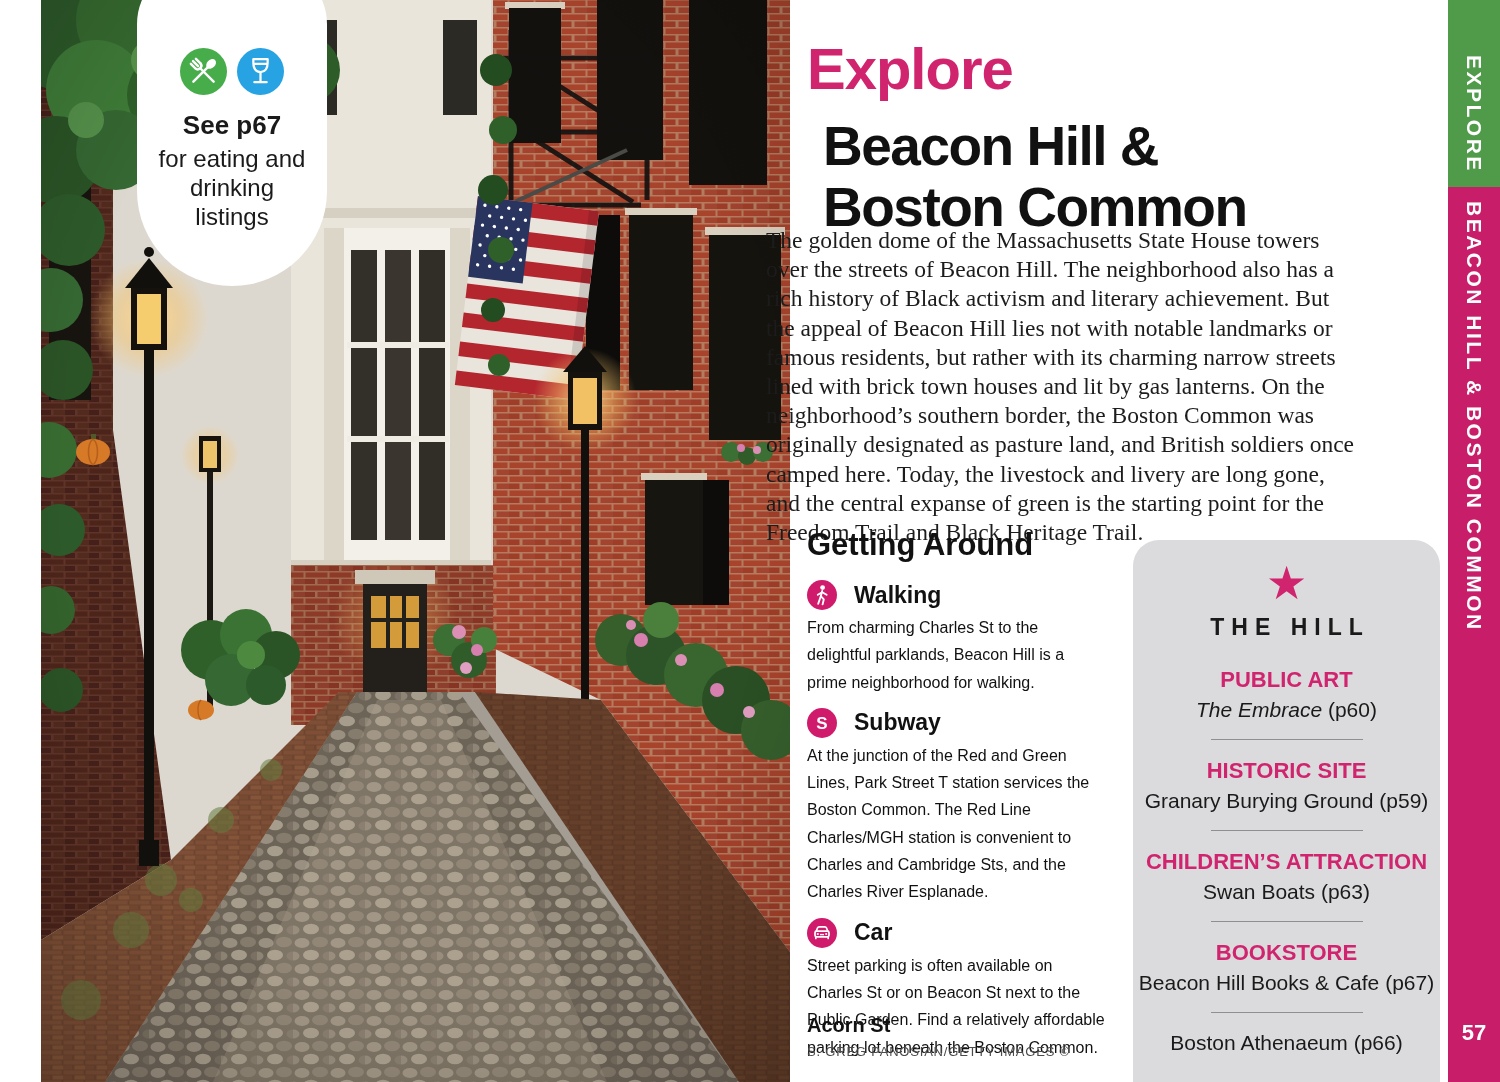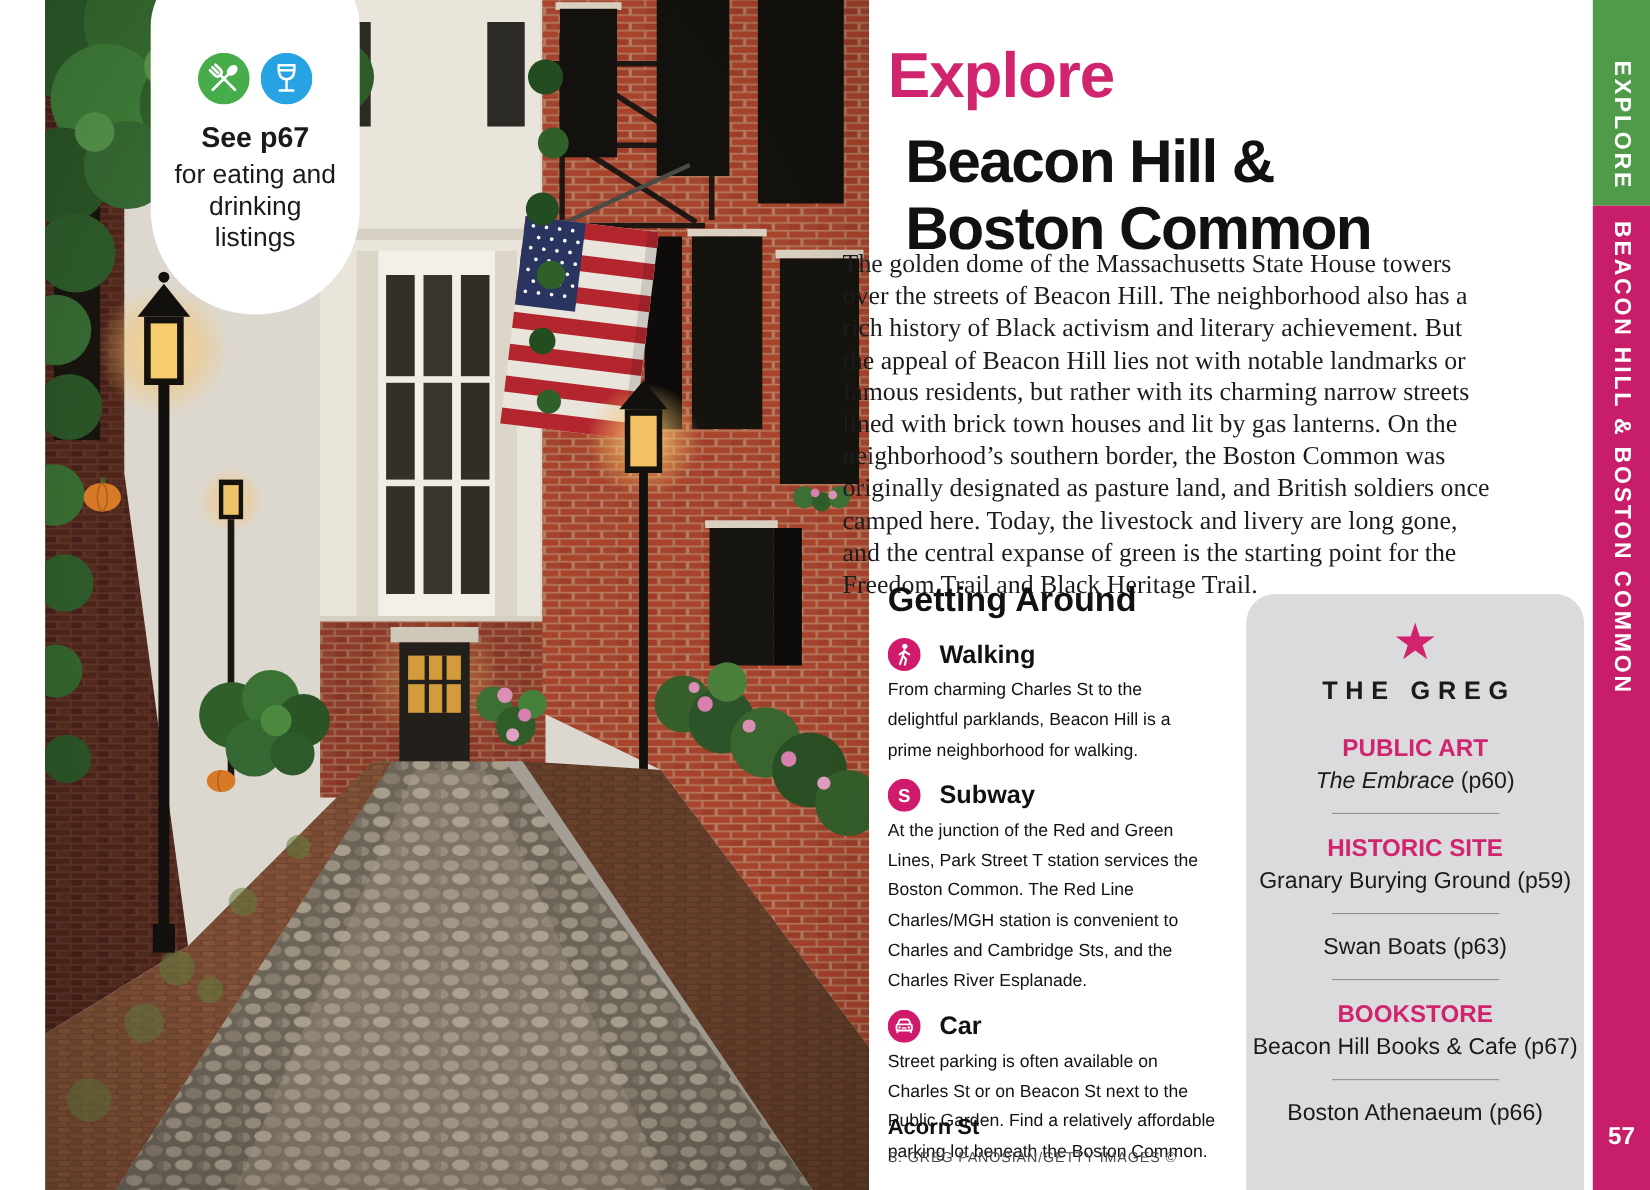--- a/index.html
+++ b/index.html
@@ -421,35 +421,36 @@
     </div>
   </div>
 
   <div class="caption">
     <div class="cap-title">Acorn St</div>
     <div class="cap-credit">S. GREG PANOSIAN/GETTY IMAGES ©</div>
   </div>
 
   <aside class="best">
     <div class="best-star">★</div>
-    <div class="best-head">THE GREG</div>
+    <div class="best-head">THE HILL</div>
 
     <div class="entry first">
       <div class="cat">PUBLIC ART</div>
       <div class="val"><span class="it">The Embrace</span> <span>(p60)</span></div>
     </div>
     <div class="sep"></div>
 
     <div class="entry">
       <div class="cat">HISTORIC SITE</div>
       <div class="val"><span>Granary Burying Ground</span> <span>(p59)</span></div>
     </div>
     <div class="sep"></div>
 
     <div class="entry">
+      <div class="cat">CHILDREN’S ATTRACTION</div>
       <div class="val"><span>Swan Boats</span> <span>(p63)</span></div>
     </div>
     <div class="sep"></div>
 
     <div class="entry">
       <div class="cat">BOOKSTORE</div>
       <div class="val"><span>Beacon Hill Books &amp; Cafe</span> <span>(p67)</span></div>
     </div>
     <div class="sep"></div>
 

